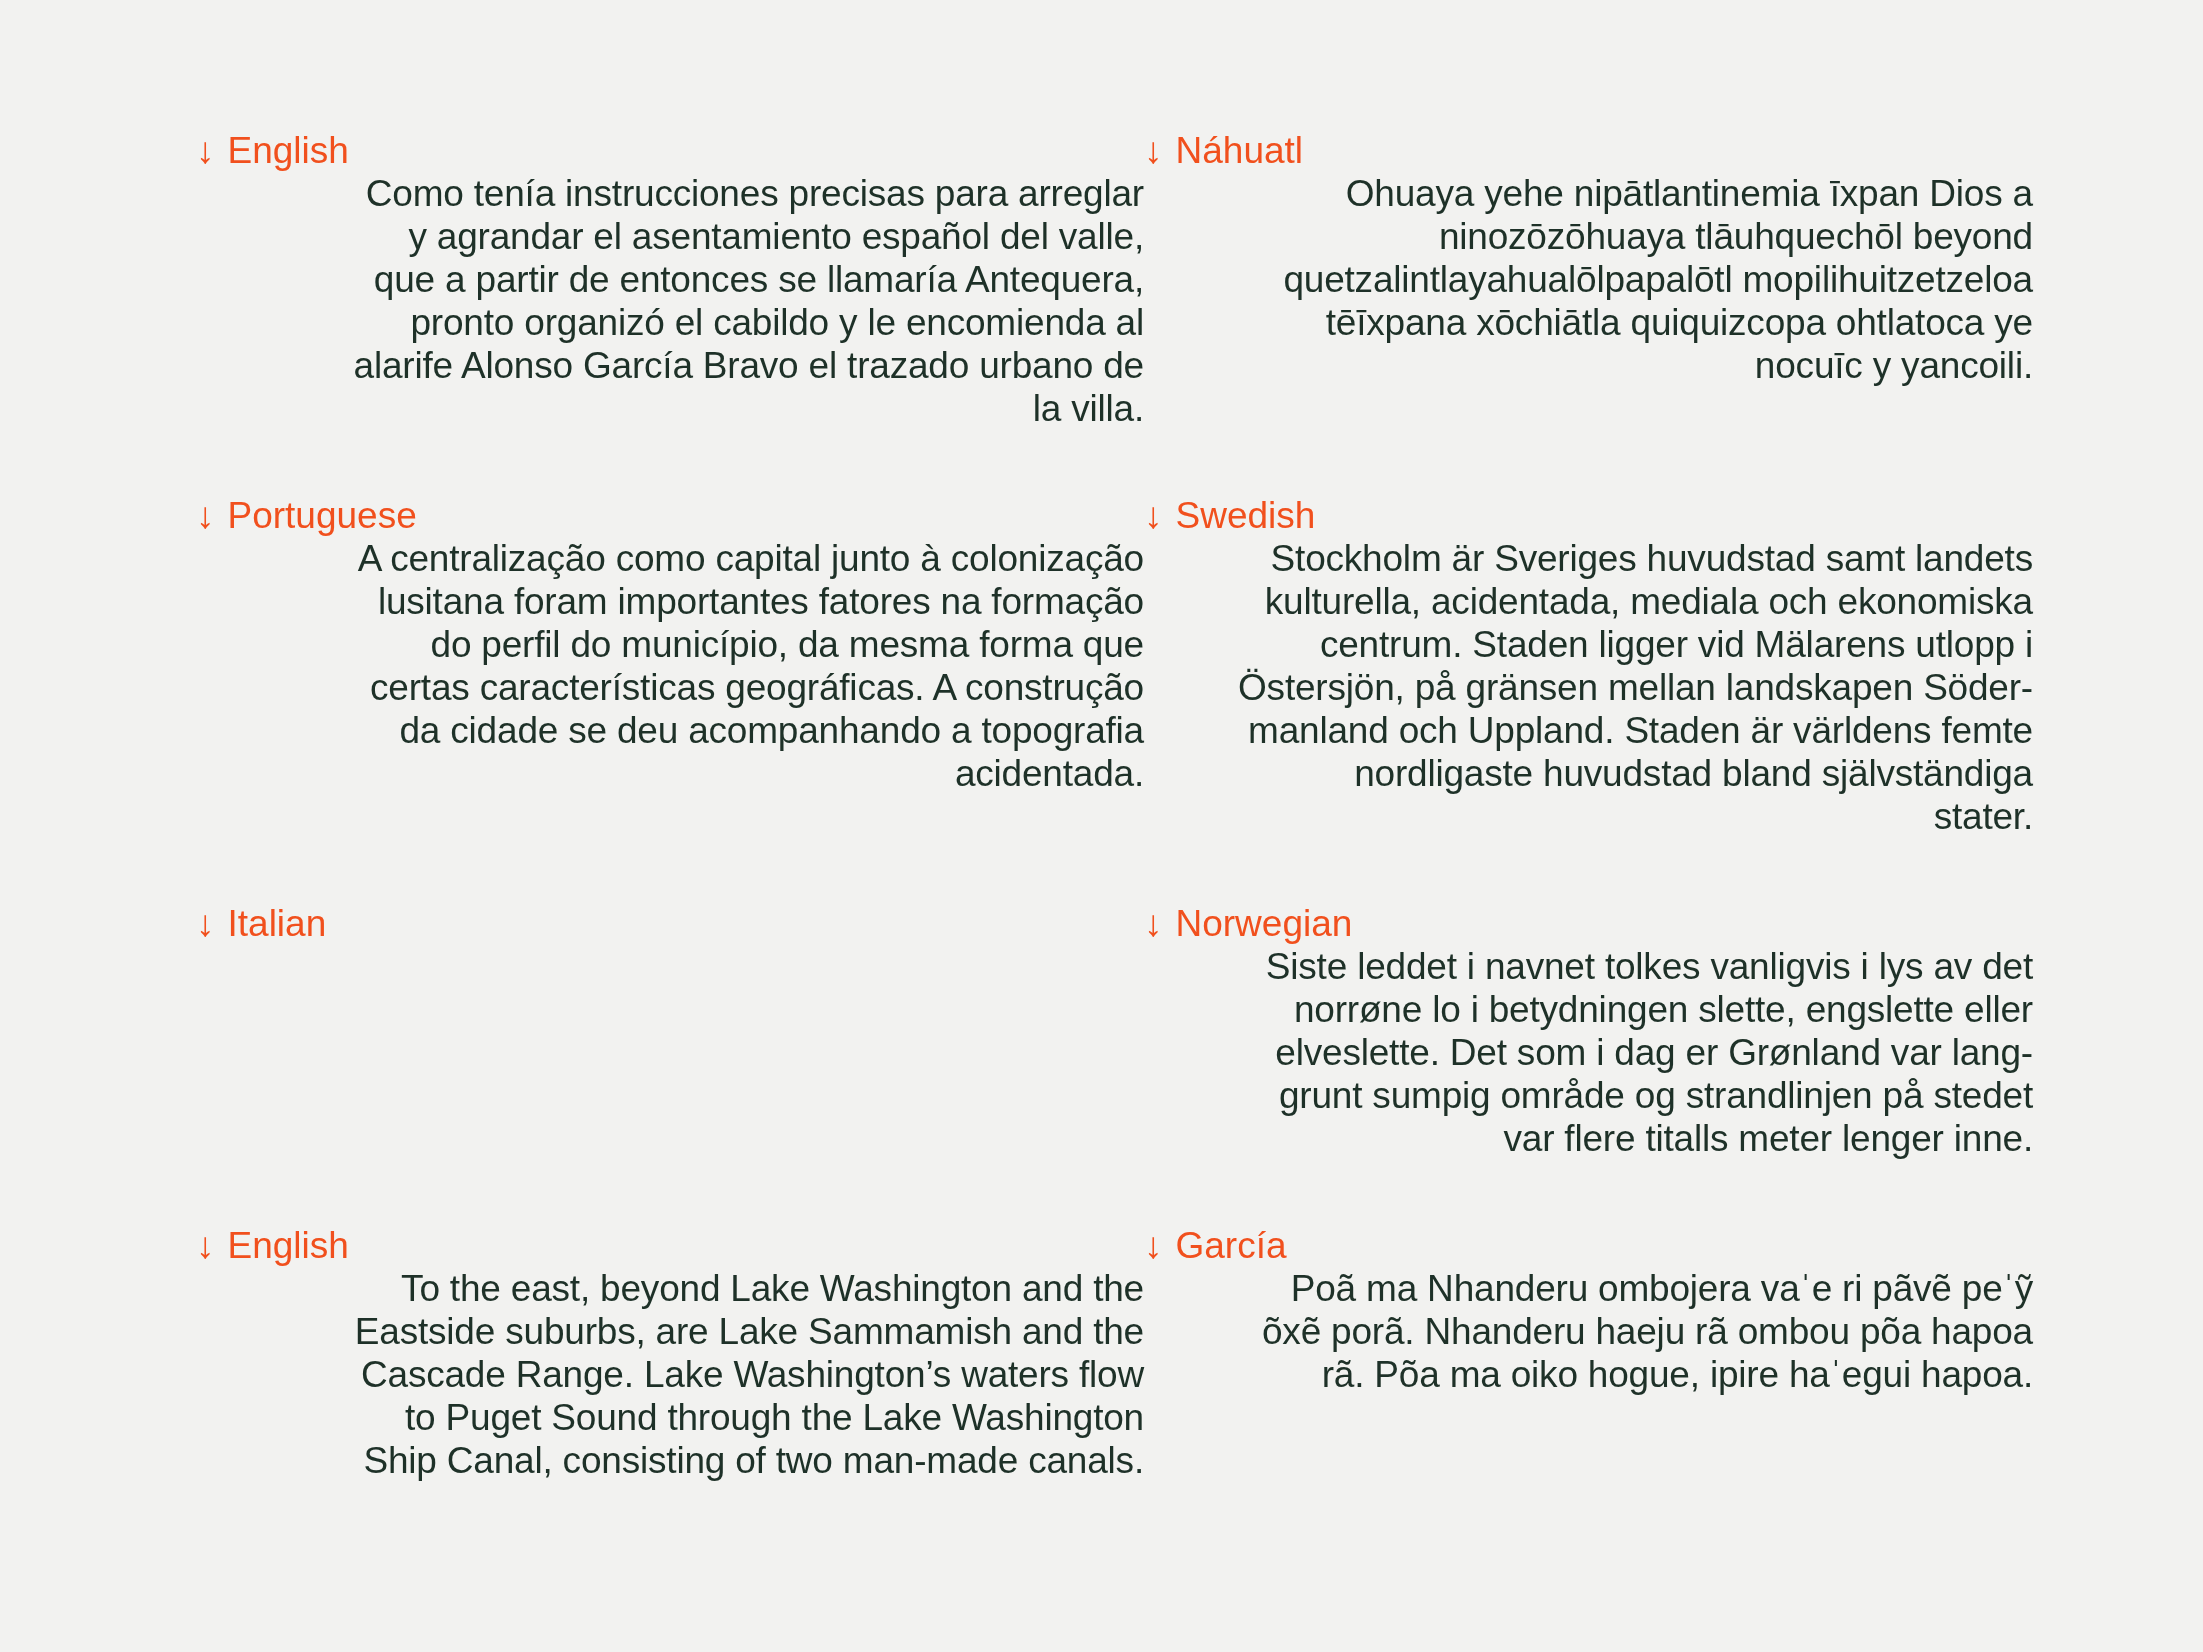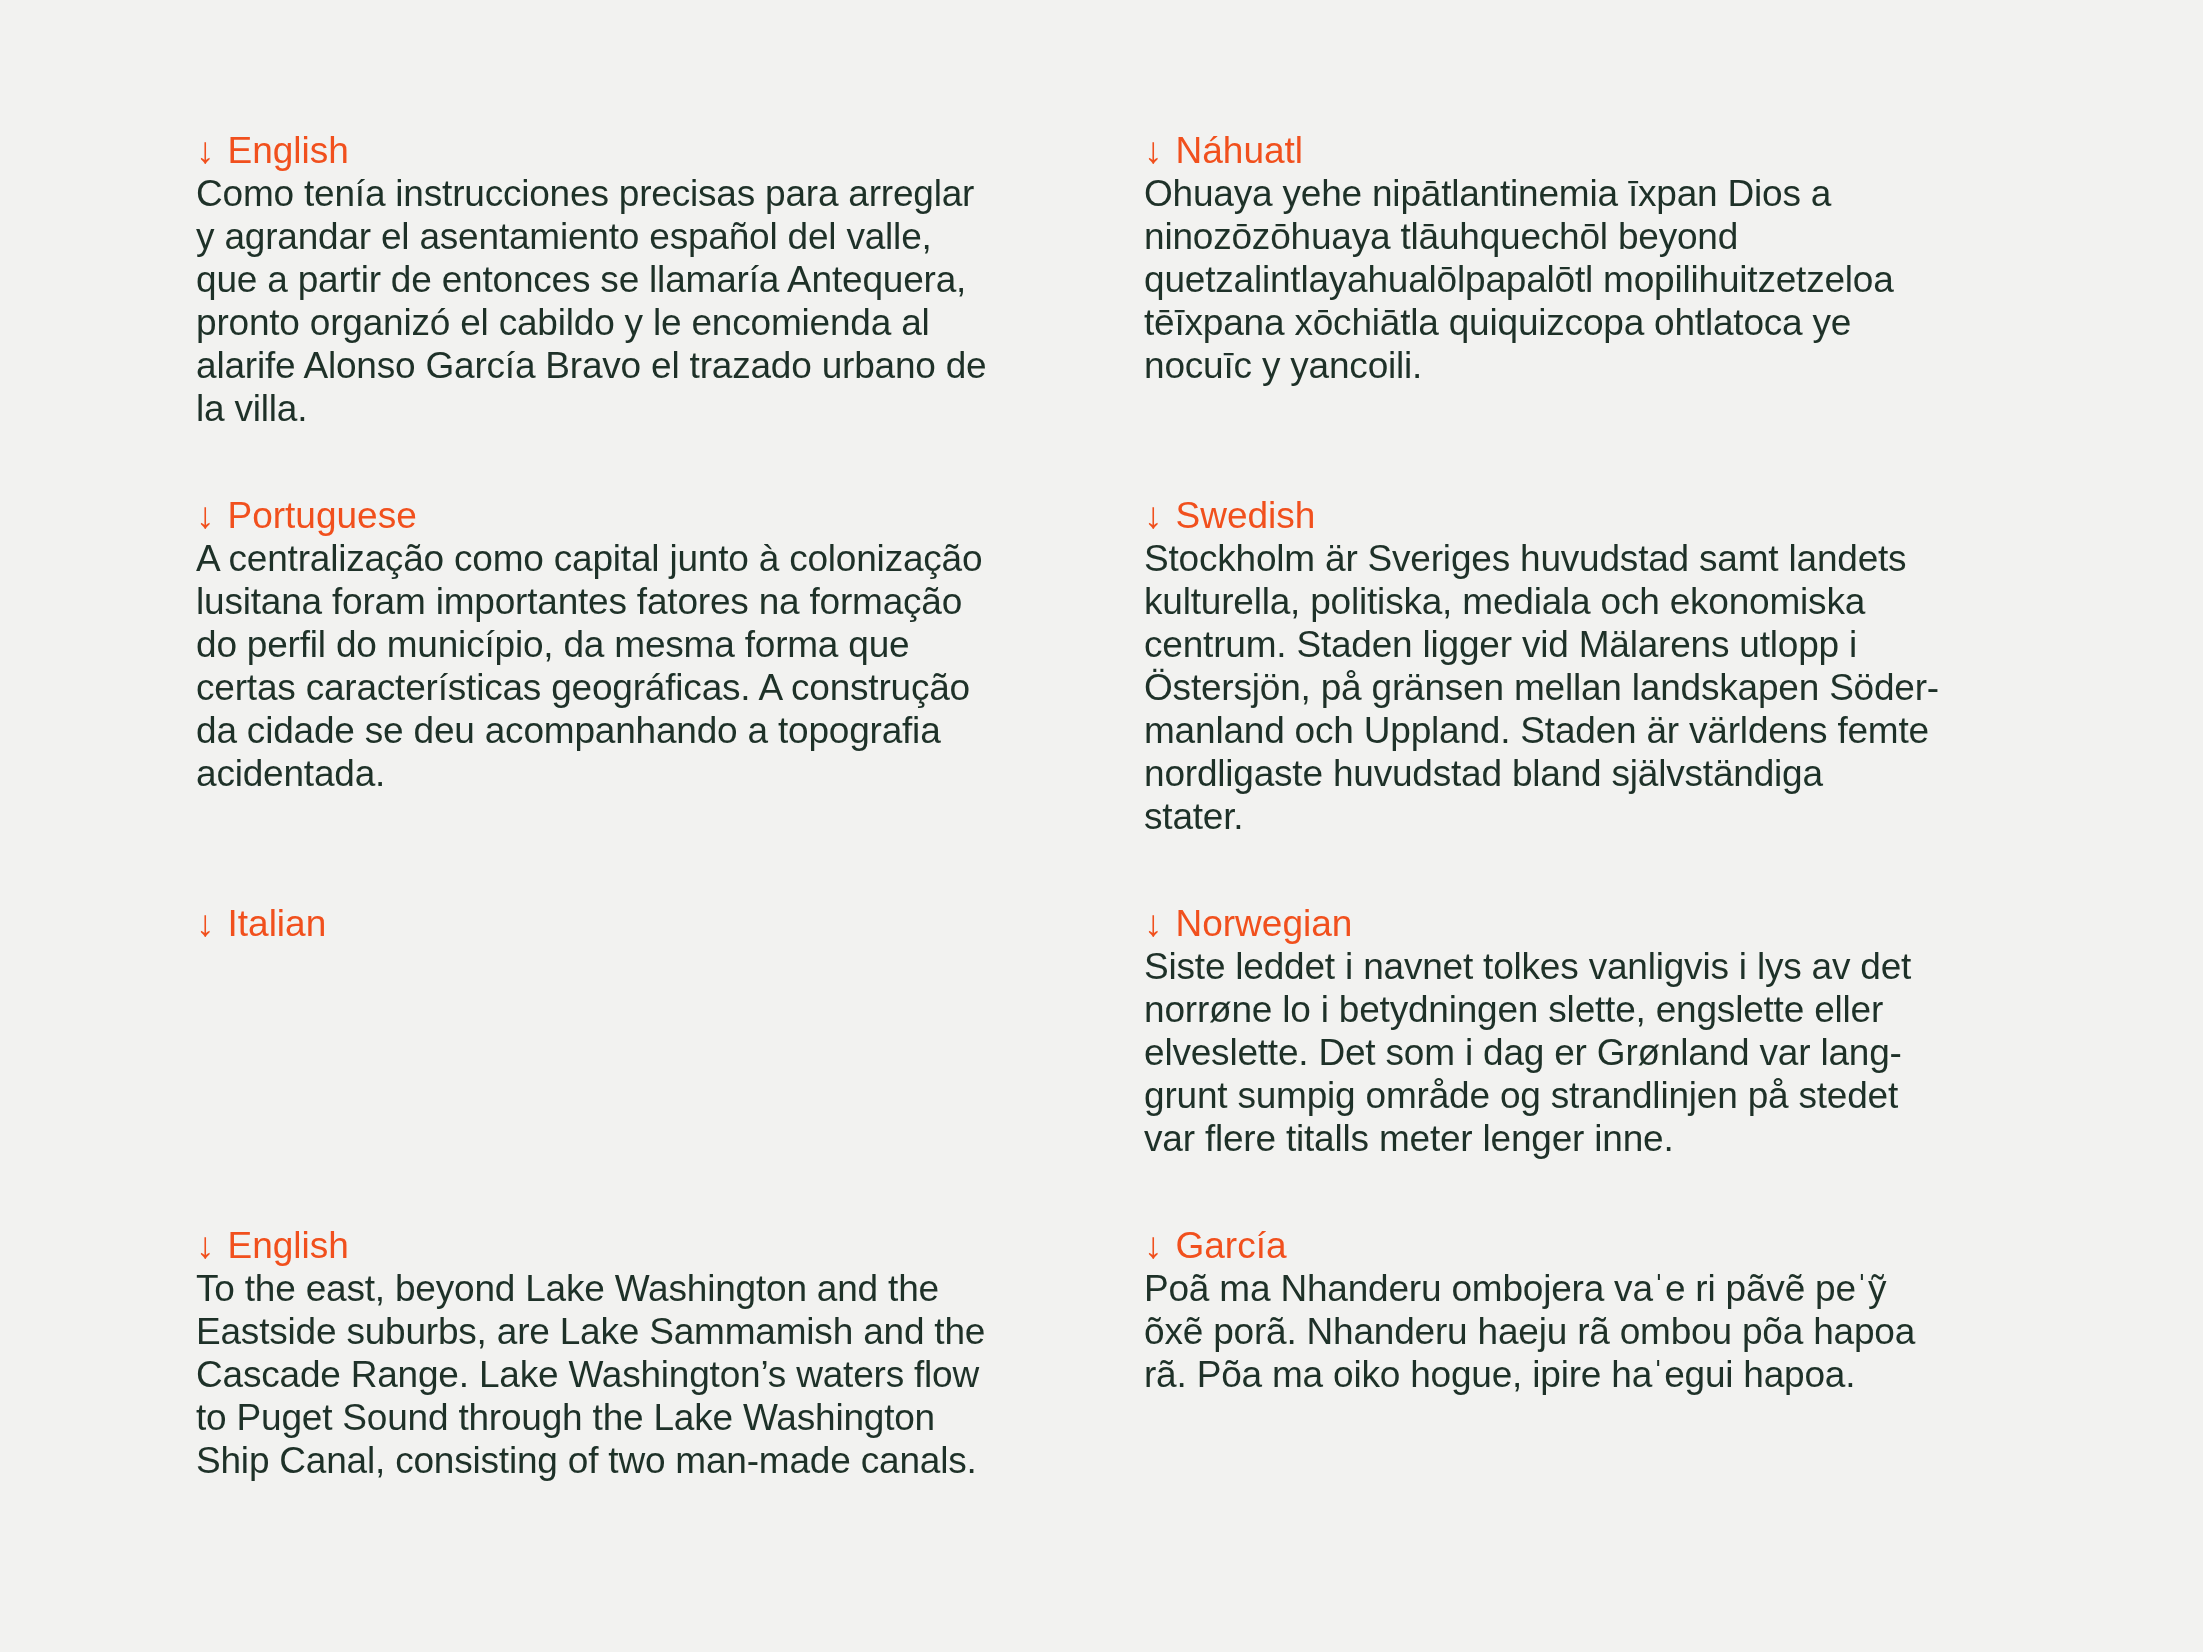--- a/index.html
+++ b/index.html
@@ -37,20 +37,21 @@
   }
   .arrow-icon {
     margin-right: 13px;
   }
   .section-body {
     white-space: pre;
     font-size: 37px;
     line-height: 43px;
     letter-spacing: -0.2px;
     color: #1e3128;
+    text-align: right;
   }
 </style>
 </head>
 <body>
 
 <div class="specimen-grid">
 
   <div class="section">
     <div class="section-heading">
       <span class="arrow-icon">↓</span>
@@ -88,21 +89,21 @@
 da cidade se deu acompanhando a topografia
 acidentada.</div>
   </div>
 
   <div class="section">
     <div class="section-heading">
       <span class="arrow-icon">↓</span>
       <span>Swedish</span>
     </div>
     <div class="section-body">Stockholm är Sveriges huvudstad samt landets
-kulturella, politiska, mediala och ekonomiska
+kulturella, acidentada, mediala och ekonomiska
 centrum. Staden ligger vid Mälarens utlopp i
 Östersjön, på gränsen mellan landskapen Söder-
 manland och Uppland. Staden är världens femte
 nordligaste huvudstad bland självständiga
 stater.</div>
   </div>
 
   <div class="section">
     <div class="section-heading">
       <span class="arrow-icon">↓</span>

